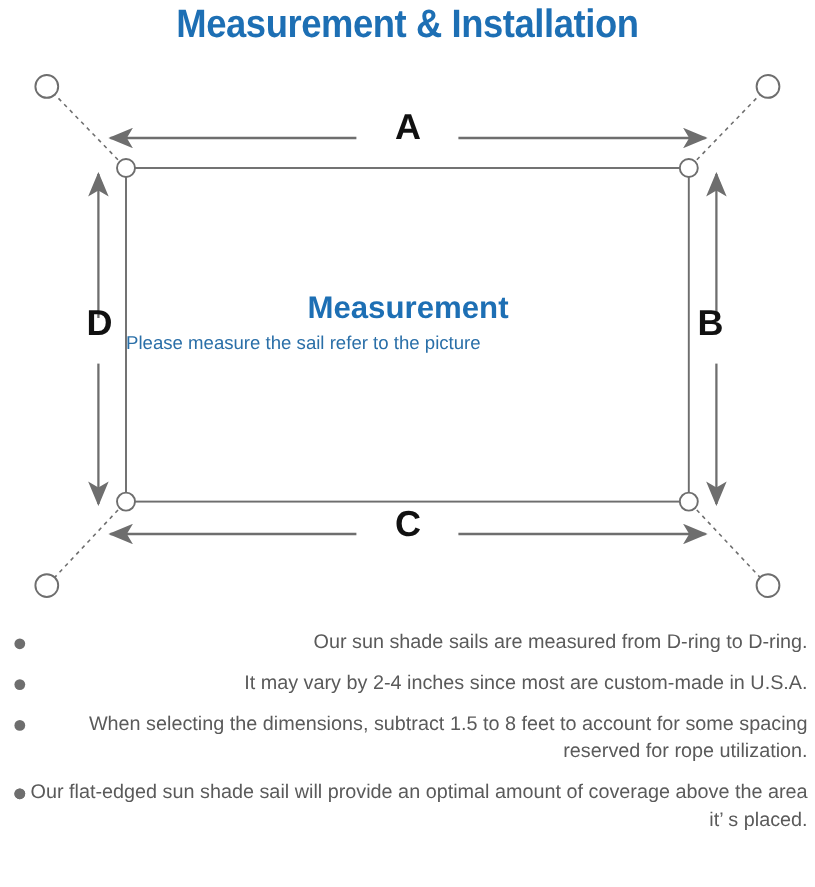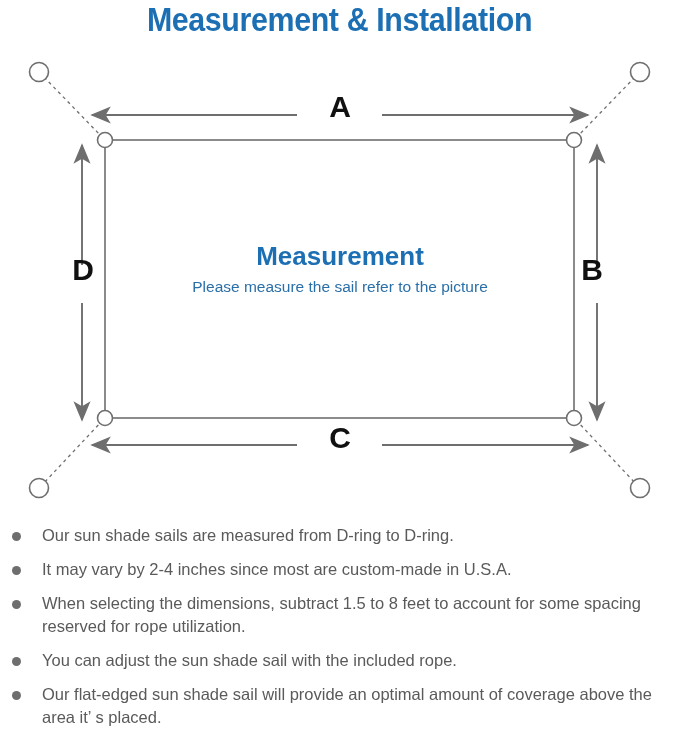--- a/index.html
+++ b/index.html
@@ -76,44 +76,44 @@
     font-size: 26px;
     line-height: 30px;
     color: #1D6FB4;
     white-space: nowrap;
   }
   #center-sub {
     position: absolute;
     left: 105px;
     top: 232px;
     width: 470px;
-    text-align: center;
     font-family: "Liberation Sans", sans-serif;
     font-size: 15.5px;
     line-height: 20px;
     color: #2A6FA8;
     white-space: nowrap;
   }
 
   
   #notes {
     position: absolute;
     left: 0;
     top: 524px;
     width: 679px;
   }
   .note {
     position: relative;
-    padding-left: 42px;
+    padding-left: 20px;
     padding-right: 6px;
     margin-bottom: 11px;
     font-family: "Liberation Sans", sans-serif;
     font-size: 16.5px;
     line-height: 23px;
     color: #5A5A5A;
+    text-align: right;
   }
   .note .bullet {
     position: absolute;
     left: 12px;
     top: 8px;
     width: 9px;
     height: 9px;
     border-radius: 50%;
     background: #6E6E6E;
   }
@@ -179,19 +179,18 @@
   <div class="note">
     <span class="bullet"></span>
     <span>It may vary by 2-4 inches since most are custom-made in U.S.A.</span>
   </div>
   <div class="note">
     <span class="bullet"></span>
     <span>When selecting the dimensions, subtract 1.5 to 8 feet to account for some spacing reserved for rope utilization.</span>
   </div>
   <div class="note">
     <span class="bullet"></span>
-    <span>You can adjust the sun shade sail with the included rope.</span>
   </div>
   <div class="note">
     <span class="bullet"></span>
     <span>Our flat-edged sun shade sail will provide an optimal amount of coverage above the area it’ s placed.</span>
   </div>
 </div>
 
 </body></html>

